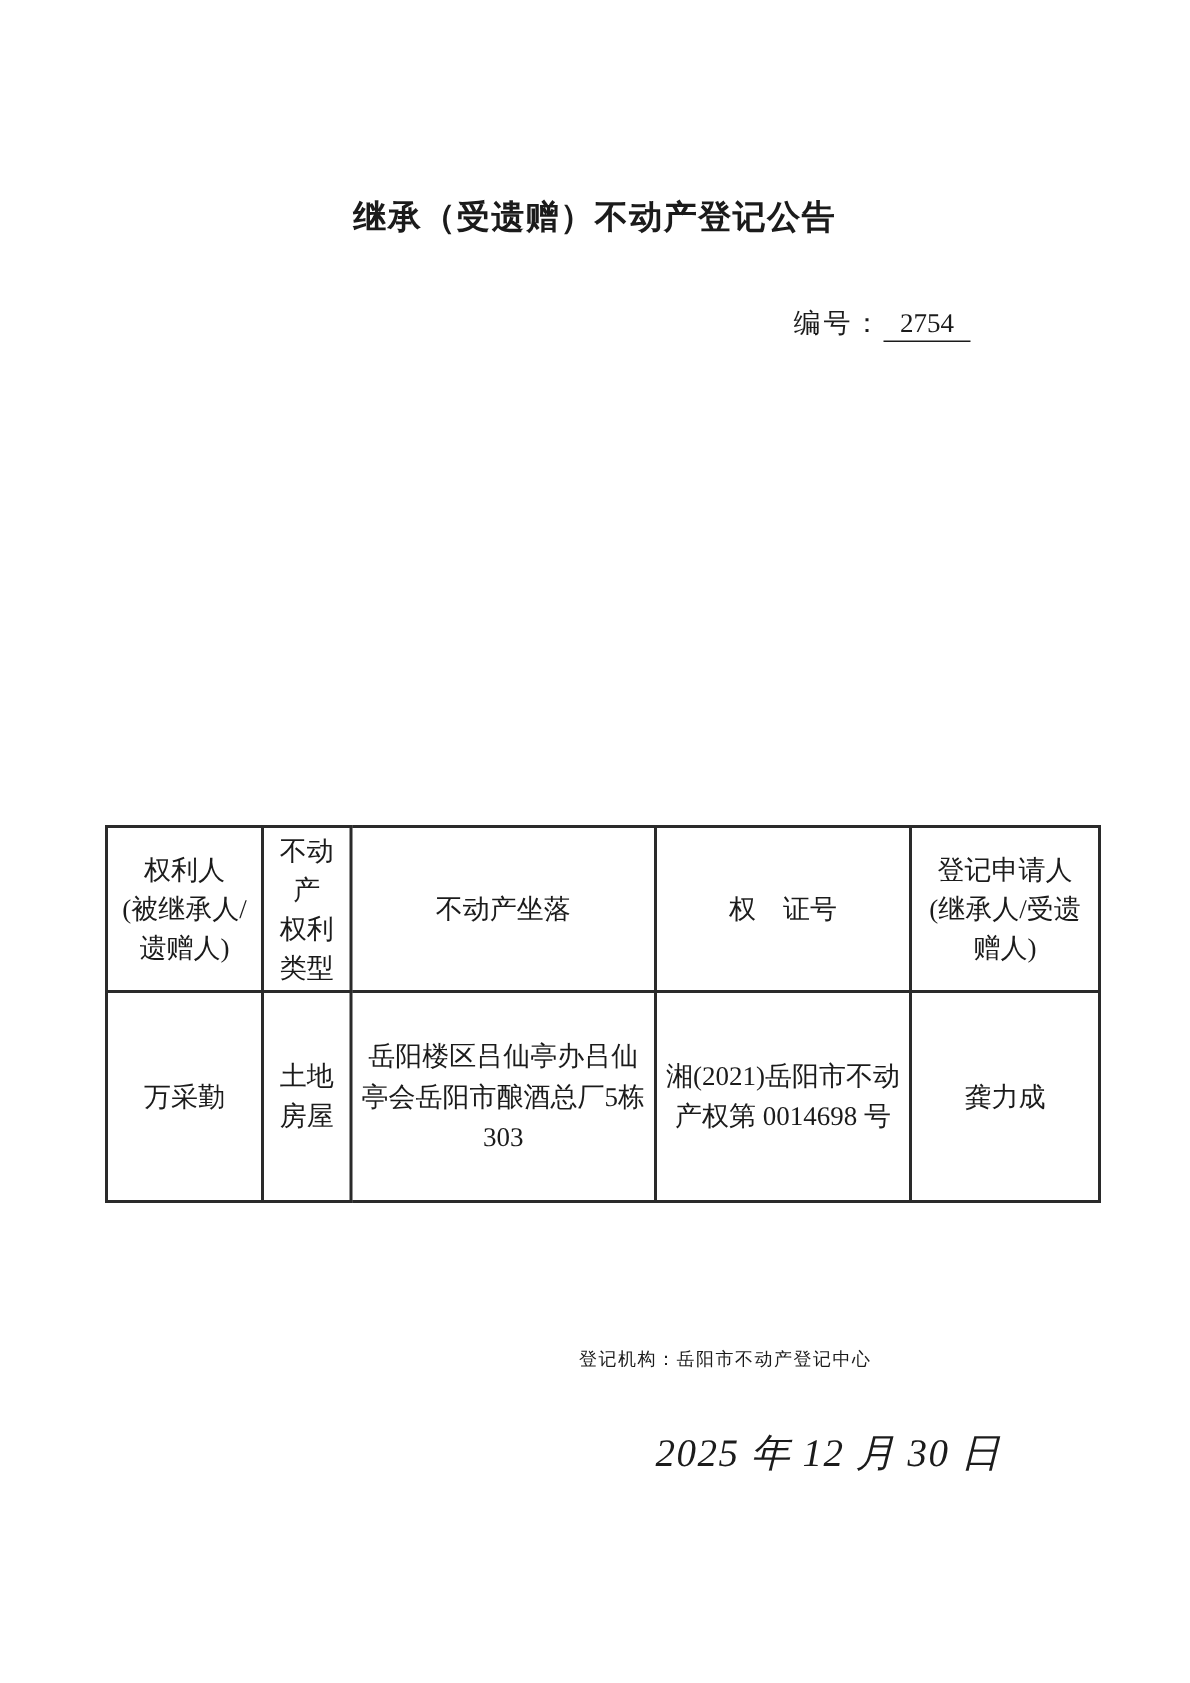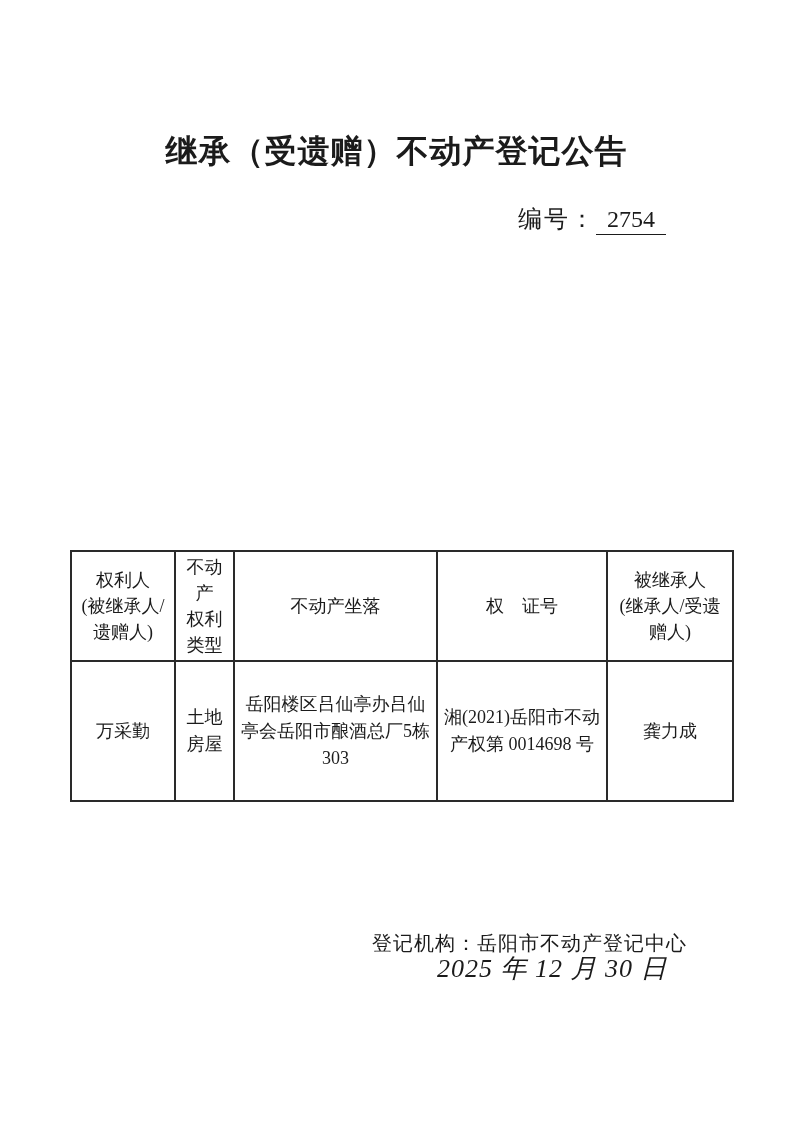--- a/index.html
+++ b/index.html
@@ -6,25 +6,25 @@
   .page {
     position:relative; width:793px; height:1122px; margin:0 auto;
     background:#ffffff; overflow:hidden;
     font-family:"Liberation Serif","DejaVu Serif",serif;
     color:#1b1b1b;
   }
   .title {
     position:absolute; top:130px; left:0; width:100%;
     margin:0; text-align:center;
     font-family:"Liberation Sans","DejaVu Sans",sans-serif;
-    font-weight:bold; font-size:32px; letter-spacing:1px;
+    font-weight:bold; font-size:22px; letter-spacing:1px;
   }
   .number-line {
-    position:absolute; top:203px; left:518px;
-    font-size:24px; white-space:nowrap;
+    position:absolute; top:203px; left:529px;
+    font-size:18px; white-space:nowrap;
   }
   .number-line .label { letter-spacing:2px; }
   .rule {
     display:inline-block; border-bottom:1.6px solid #1b1b1b;
   }
   .num-rule { padding:0 11px 1px 11px; }
   .contact-rule { padding:0 18px 1px 5px; margin-left:8px; }
   .body-text {
     position:absolute; left:88px; top:271px; width:623px;
     font-size:21px; line-height:33.5px; letter-spacing:0.5px;
@@ -46,22 +46,22 @@
   }
   .reg-table td {
     border:2px solid #2a2a2a; padding:2px 5px;
     vertical-align:middle; line-height:27px;
   }
   .reg-table .header-row td { line-height:26px; }
   .header-row { height:78px; }
   .data-row { height:140px; }
   .pre { white-space:pre-line; }
   .footer-authority {
-    position:absolute; left:372px; top:898px;
-    font-size:20px; letter-spacing:1px; white-space:nowrap;margin-top:32px;
+    position:absolute; left:386px; top:898px;
+    font-size:12px; letter-spacing:1px; white-space:nowrap;
   }
   .footer-date {
     position:absolute; left:437px; top:951px;
     font-size:26px; letter-spacing:1px; white-space:nowrap;font-style:italic;
   }
 </style>
 </head>
 <body>
 
 <div class="page">
@@ -86,21 +86,21 @@
     <tbody>
       <tr class="header-row">
         <td class="pre">权利人
 (被继承人/
 遗赠人)</td>
         <td class="pre">不动产
 权利
 类型</td>
         <td class="pre">不动产坐落</td>
         <td class="pre">权　证号</td>
-        <td class="pre">被继承人
+        <td class="pre">登记申请人
 (继承人/受遗
 赠人)</td>
       </tr>
       <tr class="data-row">
         <td>万采勤</td>
         <td class="pre">土地
 房屋</td>
         <td>岳阳楼区吕仙亭办吕仙亭会岳阳市酿酒总厂5栋 303</td>
         <td>湘(2021)岳阳市不动产权第 0014698 号</td>
         <td>龚力成</td>

